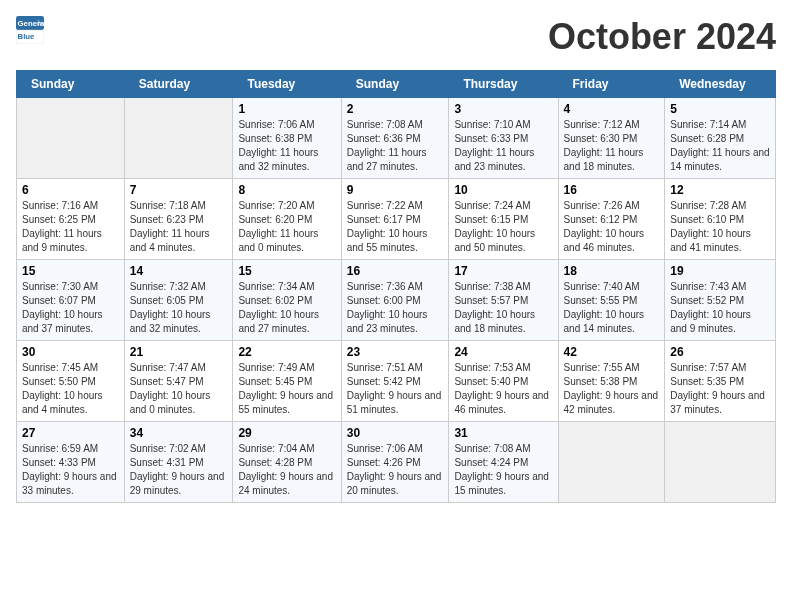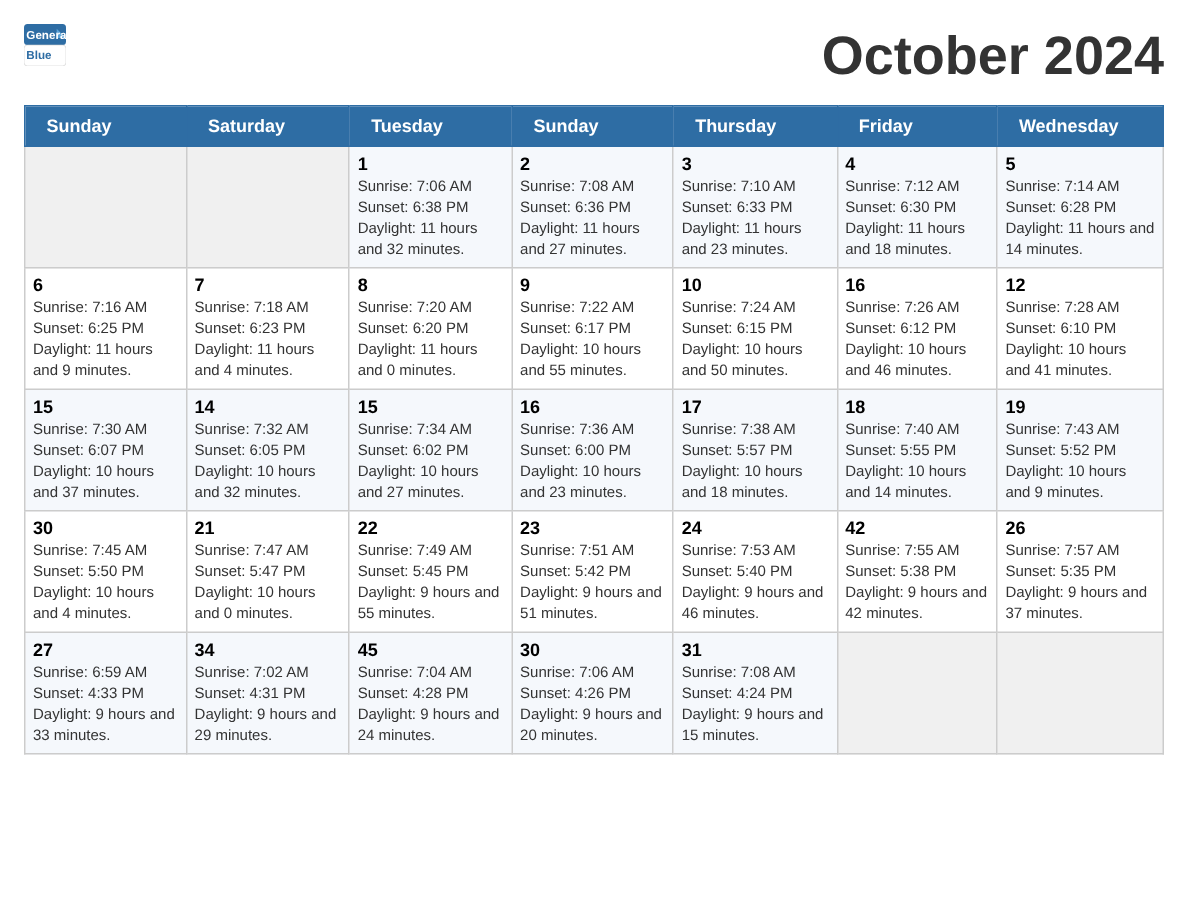--- a/index.html
+++ b/index.html
@@ -228,21 +228,21 @@
       <tr>
         <td>
           <span class="day-num">27</span>
           <div class="day-detail">Sunrise: 6:59 AM<br>Sunset: 4:33 PM<br>Daylight: 9 hours and 33 minutes.</div>
         </td>
         <td>
           <span class="day-num">34</span>
           <div class="day-detail">Sunrise: 7:02 AM<br>Sunset: 4:31 PM<br>Daylight: 9 hours and 29 minutes.</div>
         </td>
         <td>
-          <span class="day-num">45</span>
+          <span class="day-num">29</span>
           <div class="day-detail">Sunrise: 7:04 AM<br>Sunset: 4:28 PM<br>Daylight: 9 hours and 24 minutes.</div>
         </td>
         <td>
           <span class="day-num">30</span>
           <div class="day-detail">Sunrise: 7:06 AM<br>Sunset: 4:26 PM<br>Daylight: 9 hours and 20 minutes.</div>
         </td>
         <td>
           <span class="day-num">31</span>
           <div class="day-detail">Sunrise: 7:08 AM<br>Sunset: 4:24 PM<br>Daylight: 9 hours and 15 minutes.</div>
         </td>

